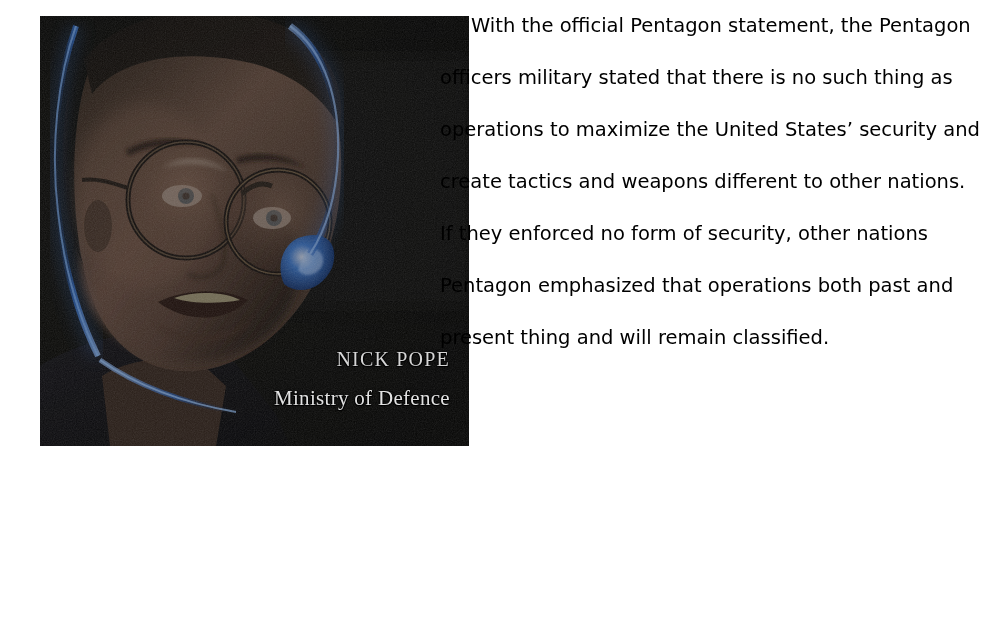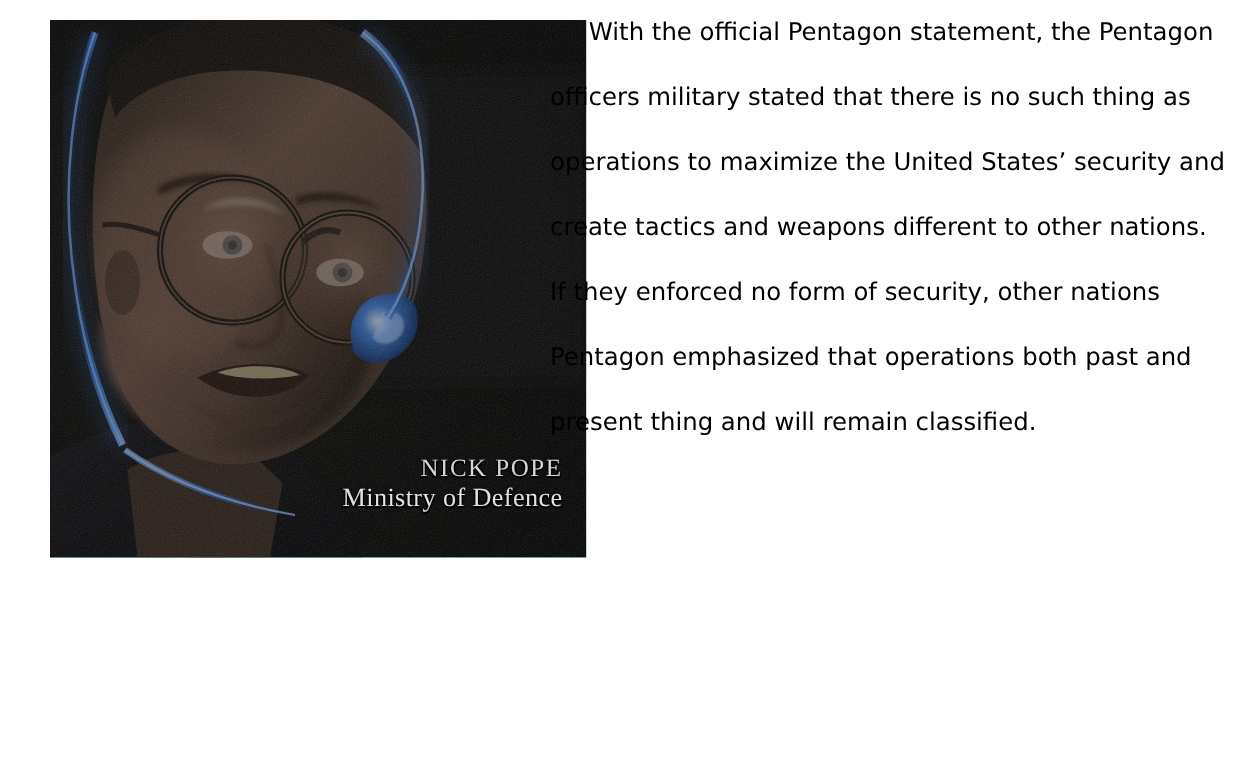--- a/index.html
+++ b/index.html
@@ -16,21 +16,21 @@
   }
 
   
   #photo-figure {
     position: absolute;
     left: 0;
     top: 0;
     width: 429px;
     height: 430px;
     overflow: hidden;
-    background: #0f766e;
+    background: #c2410c;
   }
   #photo-figure svg {
     display: block;
     width: 429px;
     height: 430px;
   }
 
   
   #photo-caption {
     position: absolute;
@@ -51,21 +51,21 @@
     display: block;
     font-size: 20px;
     letter-spacing: 1.2px;
     color: #d6d6d6;
   }
   #photo-caption .cap-role {
     display: block;
     font-size: 21px;
     letter-spacing: 0.3px;
     color: #e2e2e2;
-    margin-top: 1px;
+    margin-top: 17px;
   }
 
   
   #body-text {
     position: absolute;
     left: 440px;
     top: 0;
     width: 510px;
     font-family: "DejaVu Sans", sans-serif;
     font-size: 19.5px;

